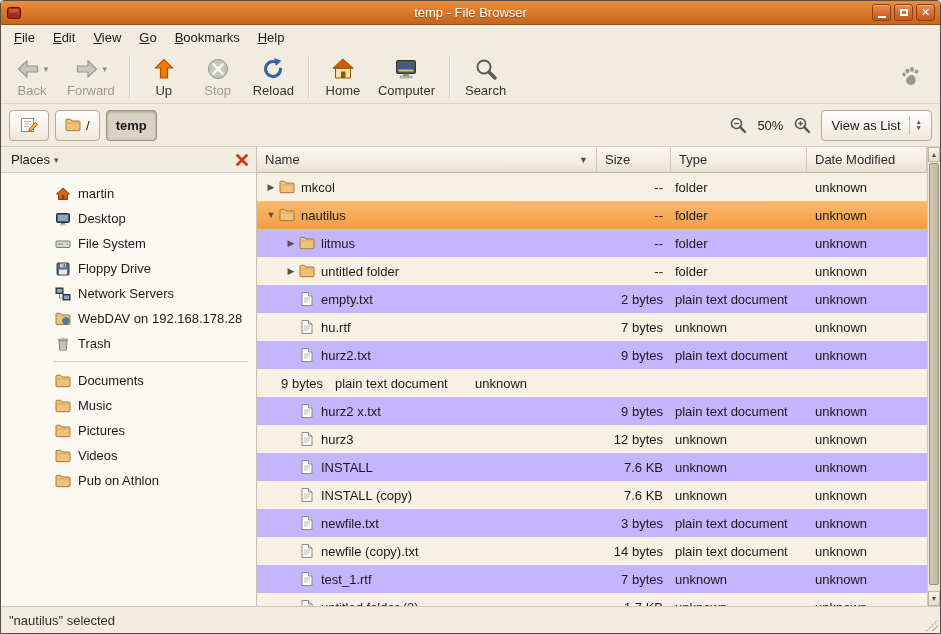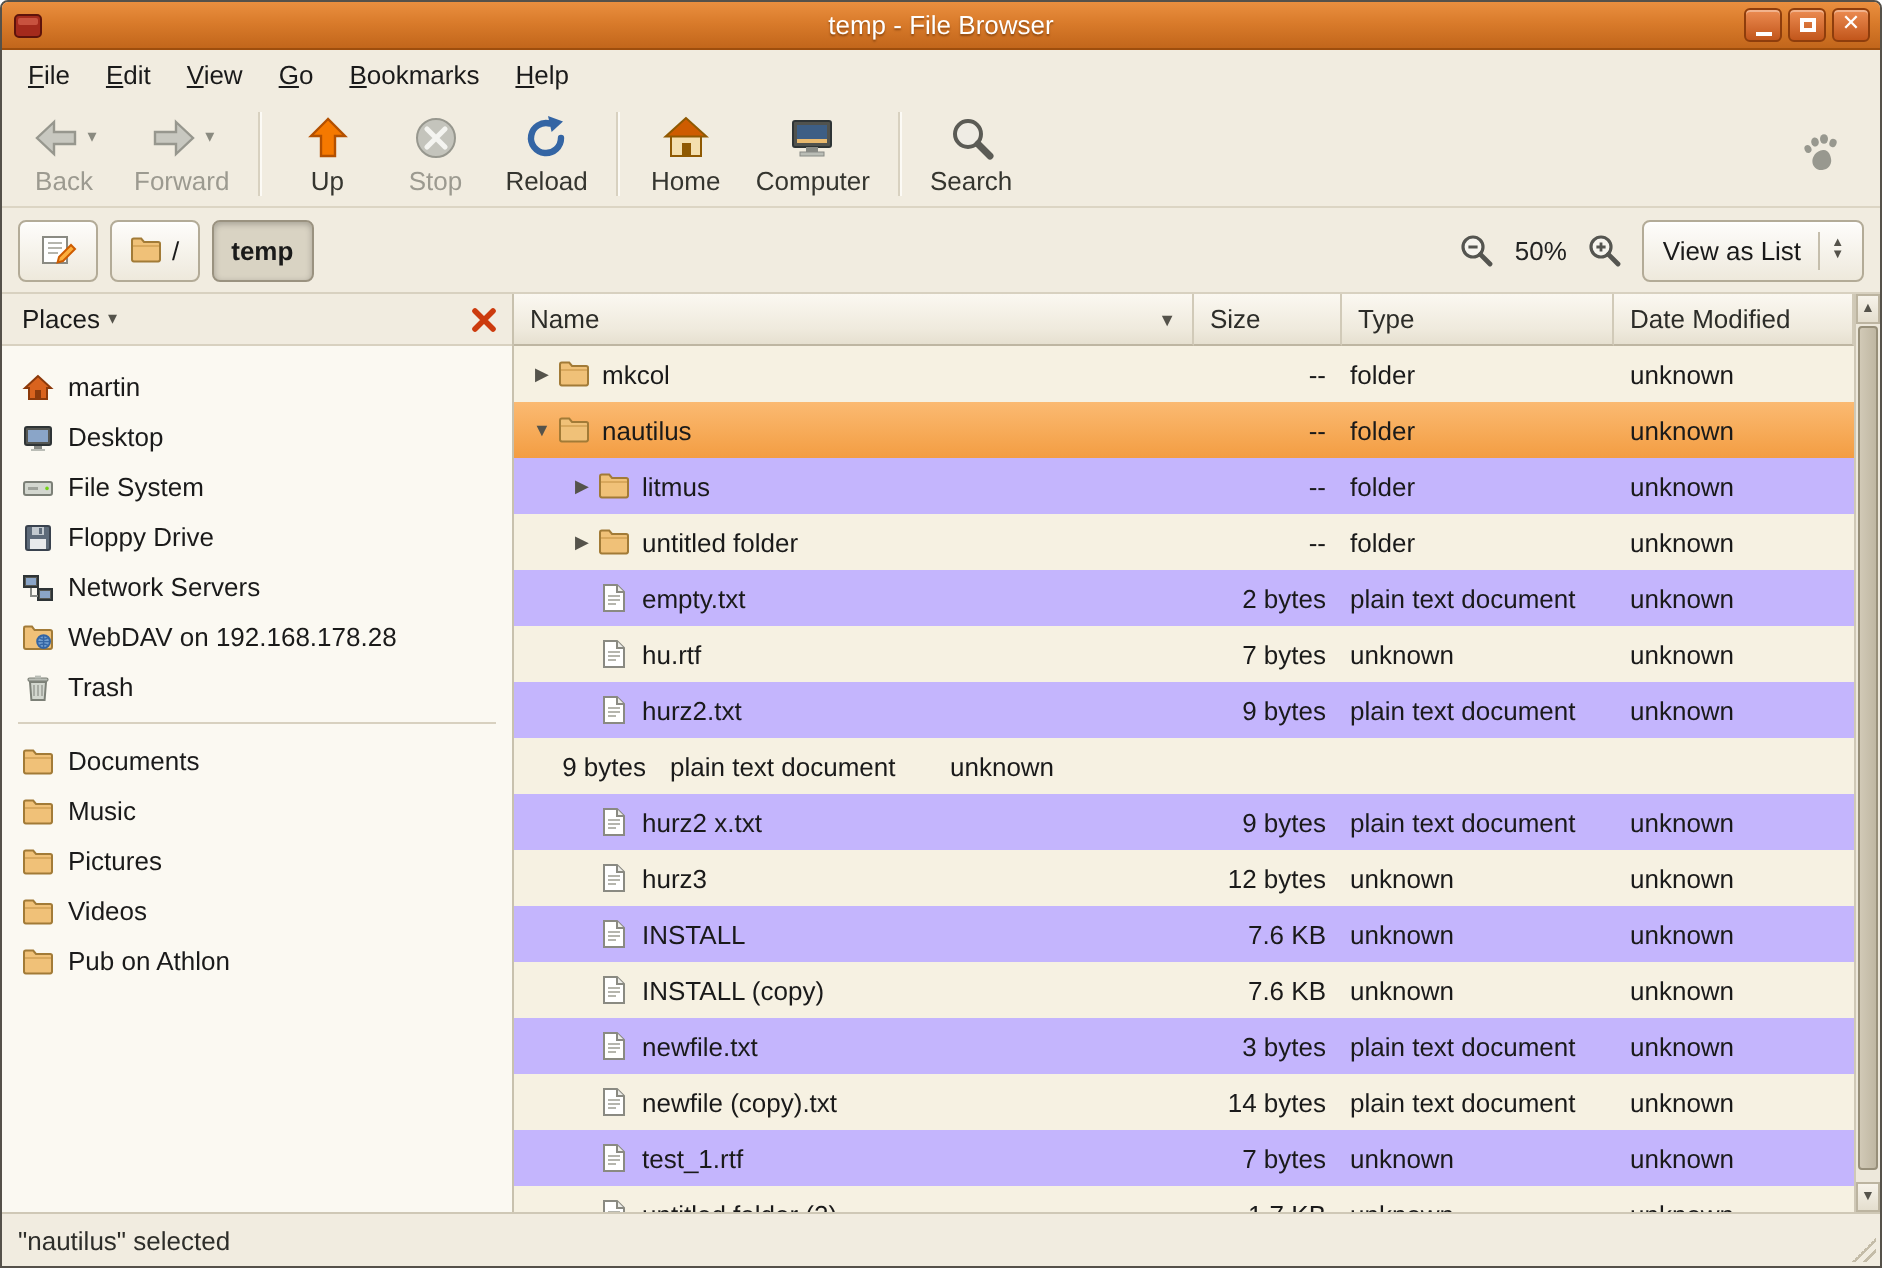--- a/index.html
+++ b/index.html
@@ -39,21 +39,21 @@
   .flex-spacer { flex:1; }
   .zoom-level { padding:0 4px; color:#222; }
   .view-combo { margin-left:4px; }
   .combo-stepper { display:flex; flex-direction:column; justify-content:center; font-size:6.5px; line-height:6px; color:#55534B; border-left:1px solid #C5BEAC; padding-left:6px; height:19px; margin-left:3px; }
 
   
   .main { flex:1; display:flex; min-height:0; }
   .sidebar { width:256px; flex:none; background:#FBF9F2; border-right:1px solid #C8C1AE; display:flex; flex-direction:column; }
   .sidebar-header { height:26px; flex:none; display:flex; align-items:center; gap:4px; padding:0 7px 0 10px; background:#F1ECE0; border-bottom:1px solid #D8D1C0; }
   .places-caret { font-size:9px; color:#55534B; }
-  .sidebar-items { flex:1; padding-top:8px; overflow:hidden; }
+  .sidebar-items { flex:1; padding-top:8px; overflow:hidden;padding-left:44px; }
   .place-item { height:25px; display:flex; align-items:center; gap:7px; padding-left:10px; white-space:nowrap; }
   .place-sep { border-top:1px solid #D8D1C0; margin:5px 8px 6px; }
 
   .filearea { flex:1; position:relative; background:#c4b5fd; overflow:hidden; }
   .list-header { display:flex; height:26px; margin-right:13px; }
   .hcol { background:linear-gradient(180deg,#FBF8F1 0%,#EFEADD 70%,#E6E0D0 100%); border-right:1px solid #D1CAB8; border-bottom:1px solid #BEB6A2; display:flex; align-items:center; padding:0 8px; color:#2C2C28; }
   .col-0 { width:340px; flex:none; }
   .col-1 { width:74px; flex:none; }
   .col-2 { width:136px; flex:none; }
   .col-3 { flex:1; }

